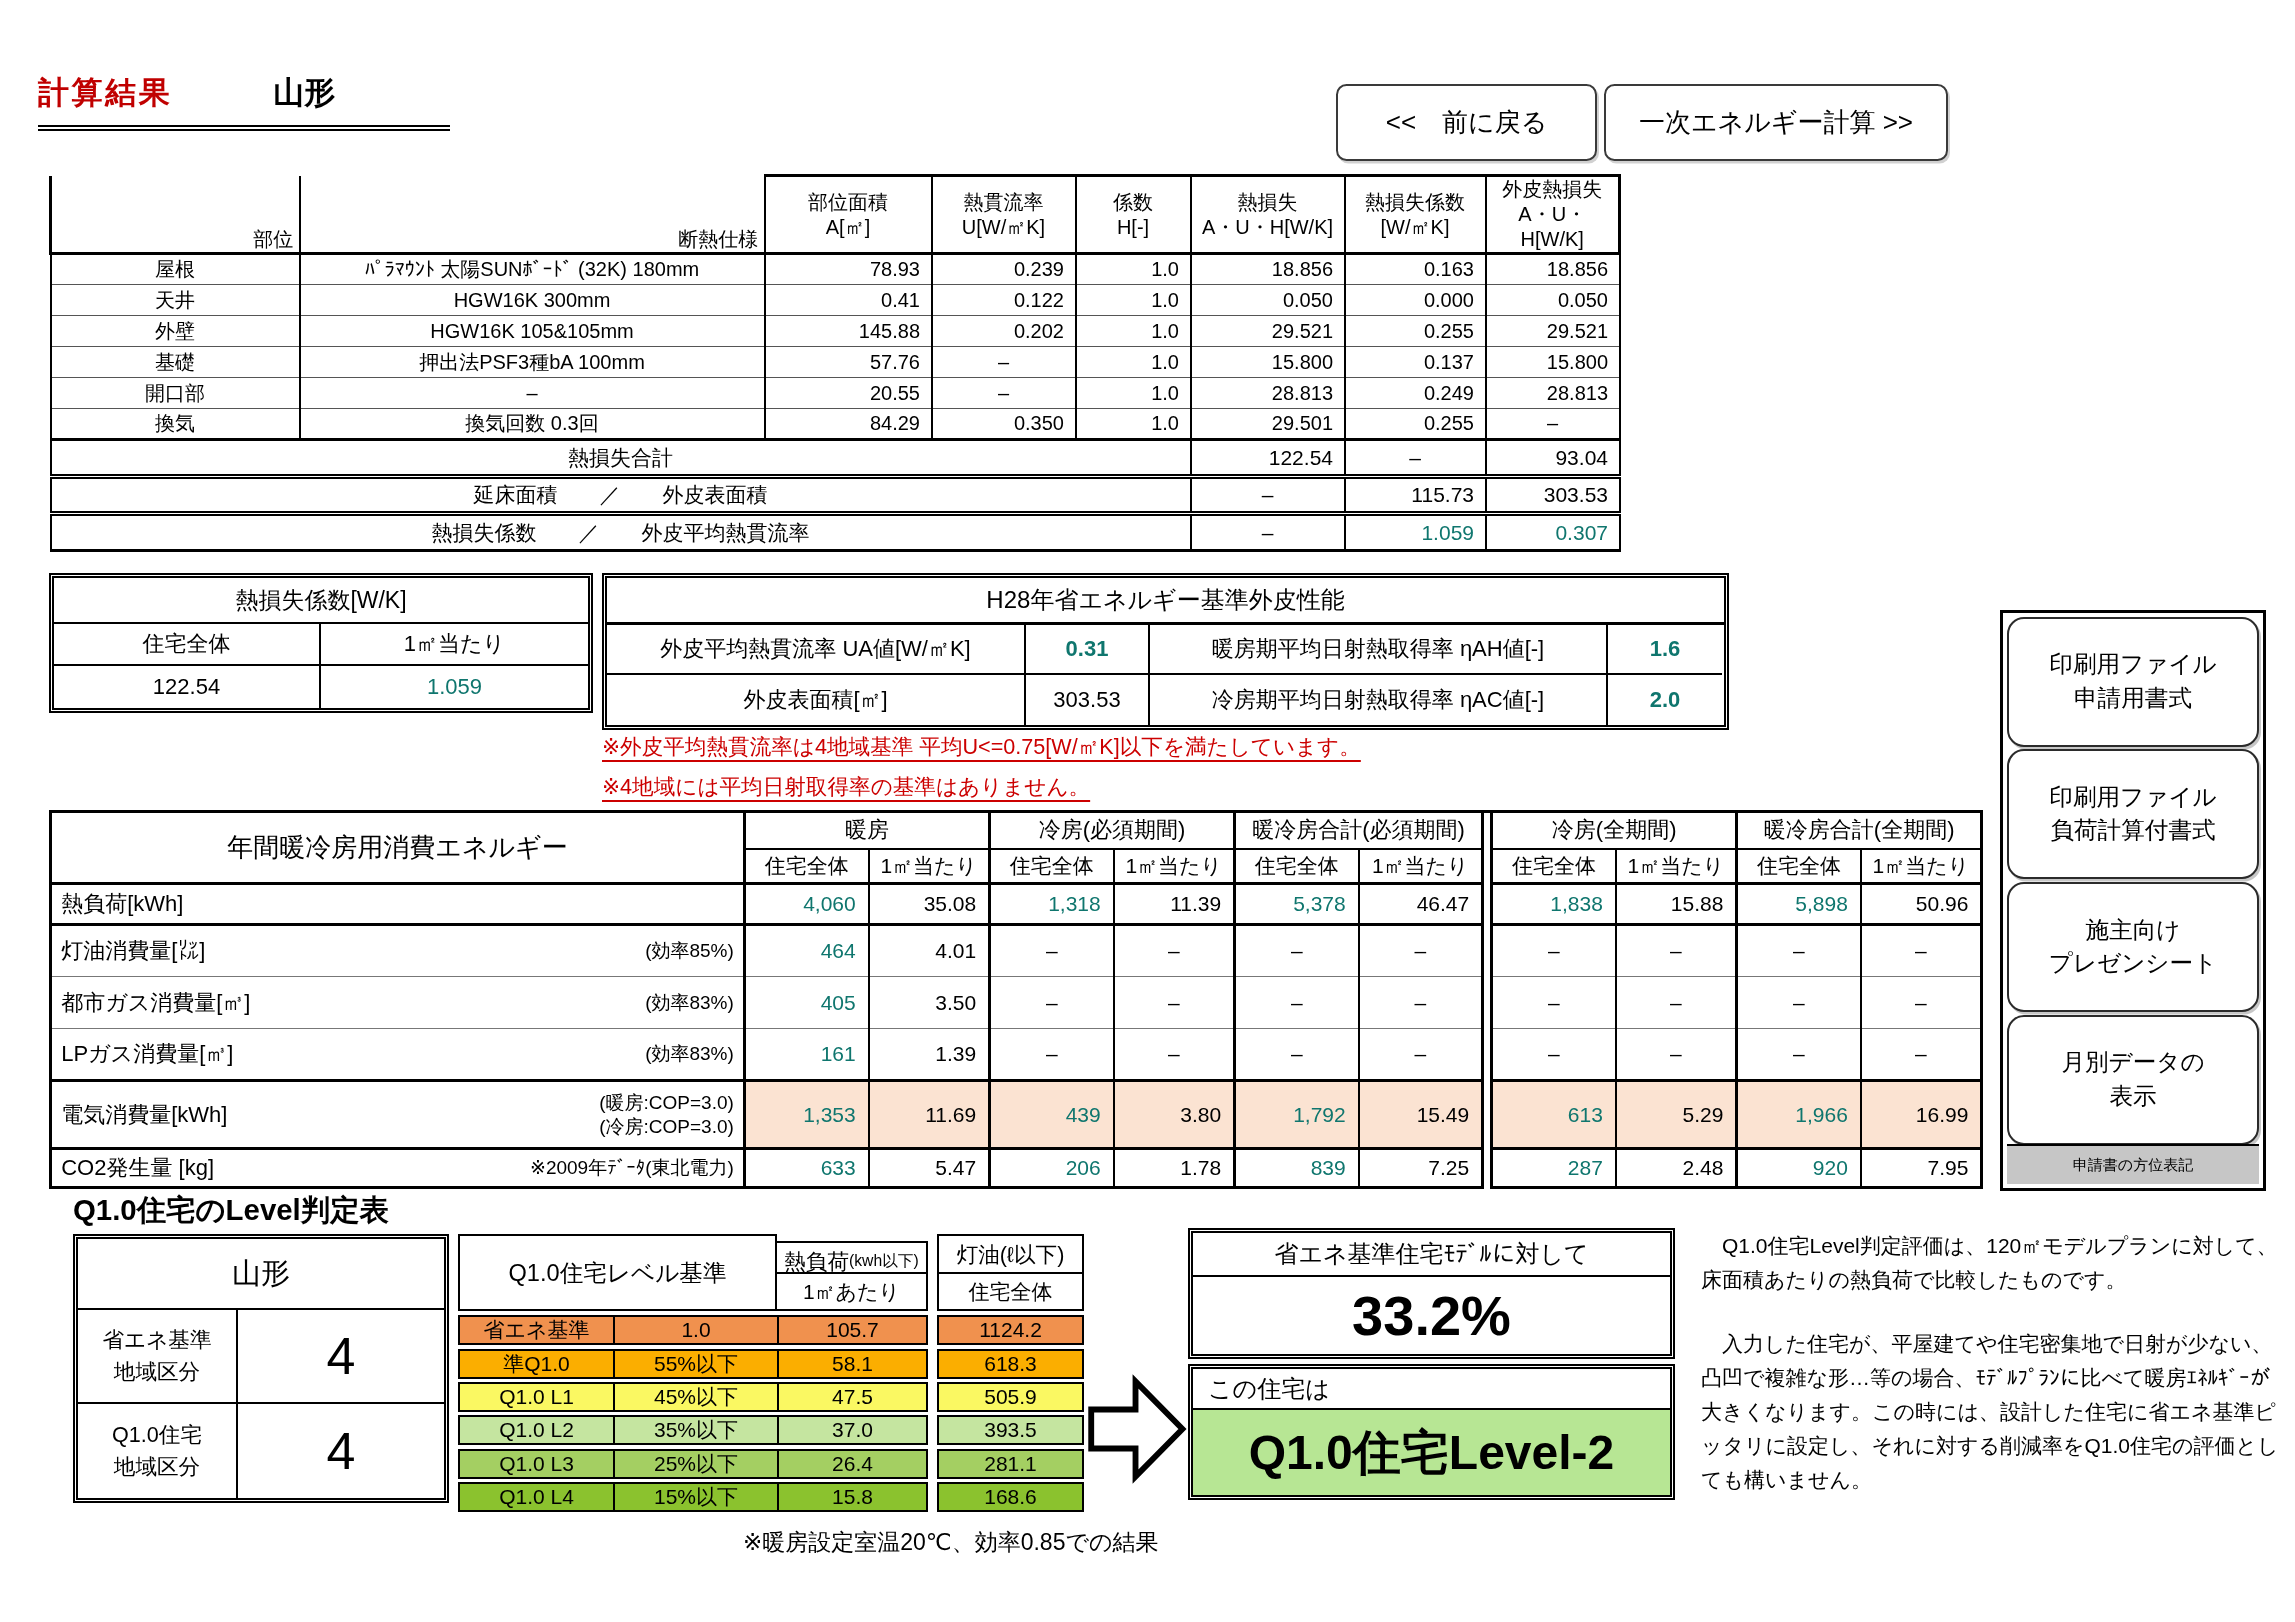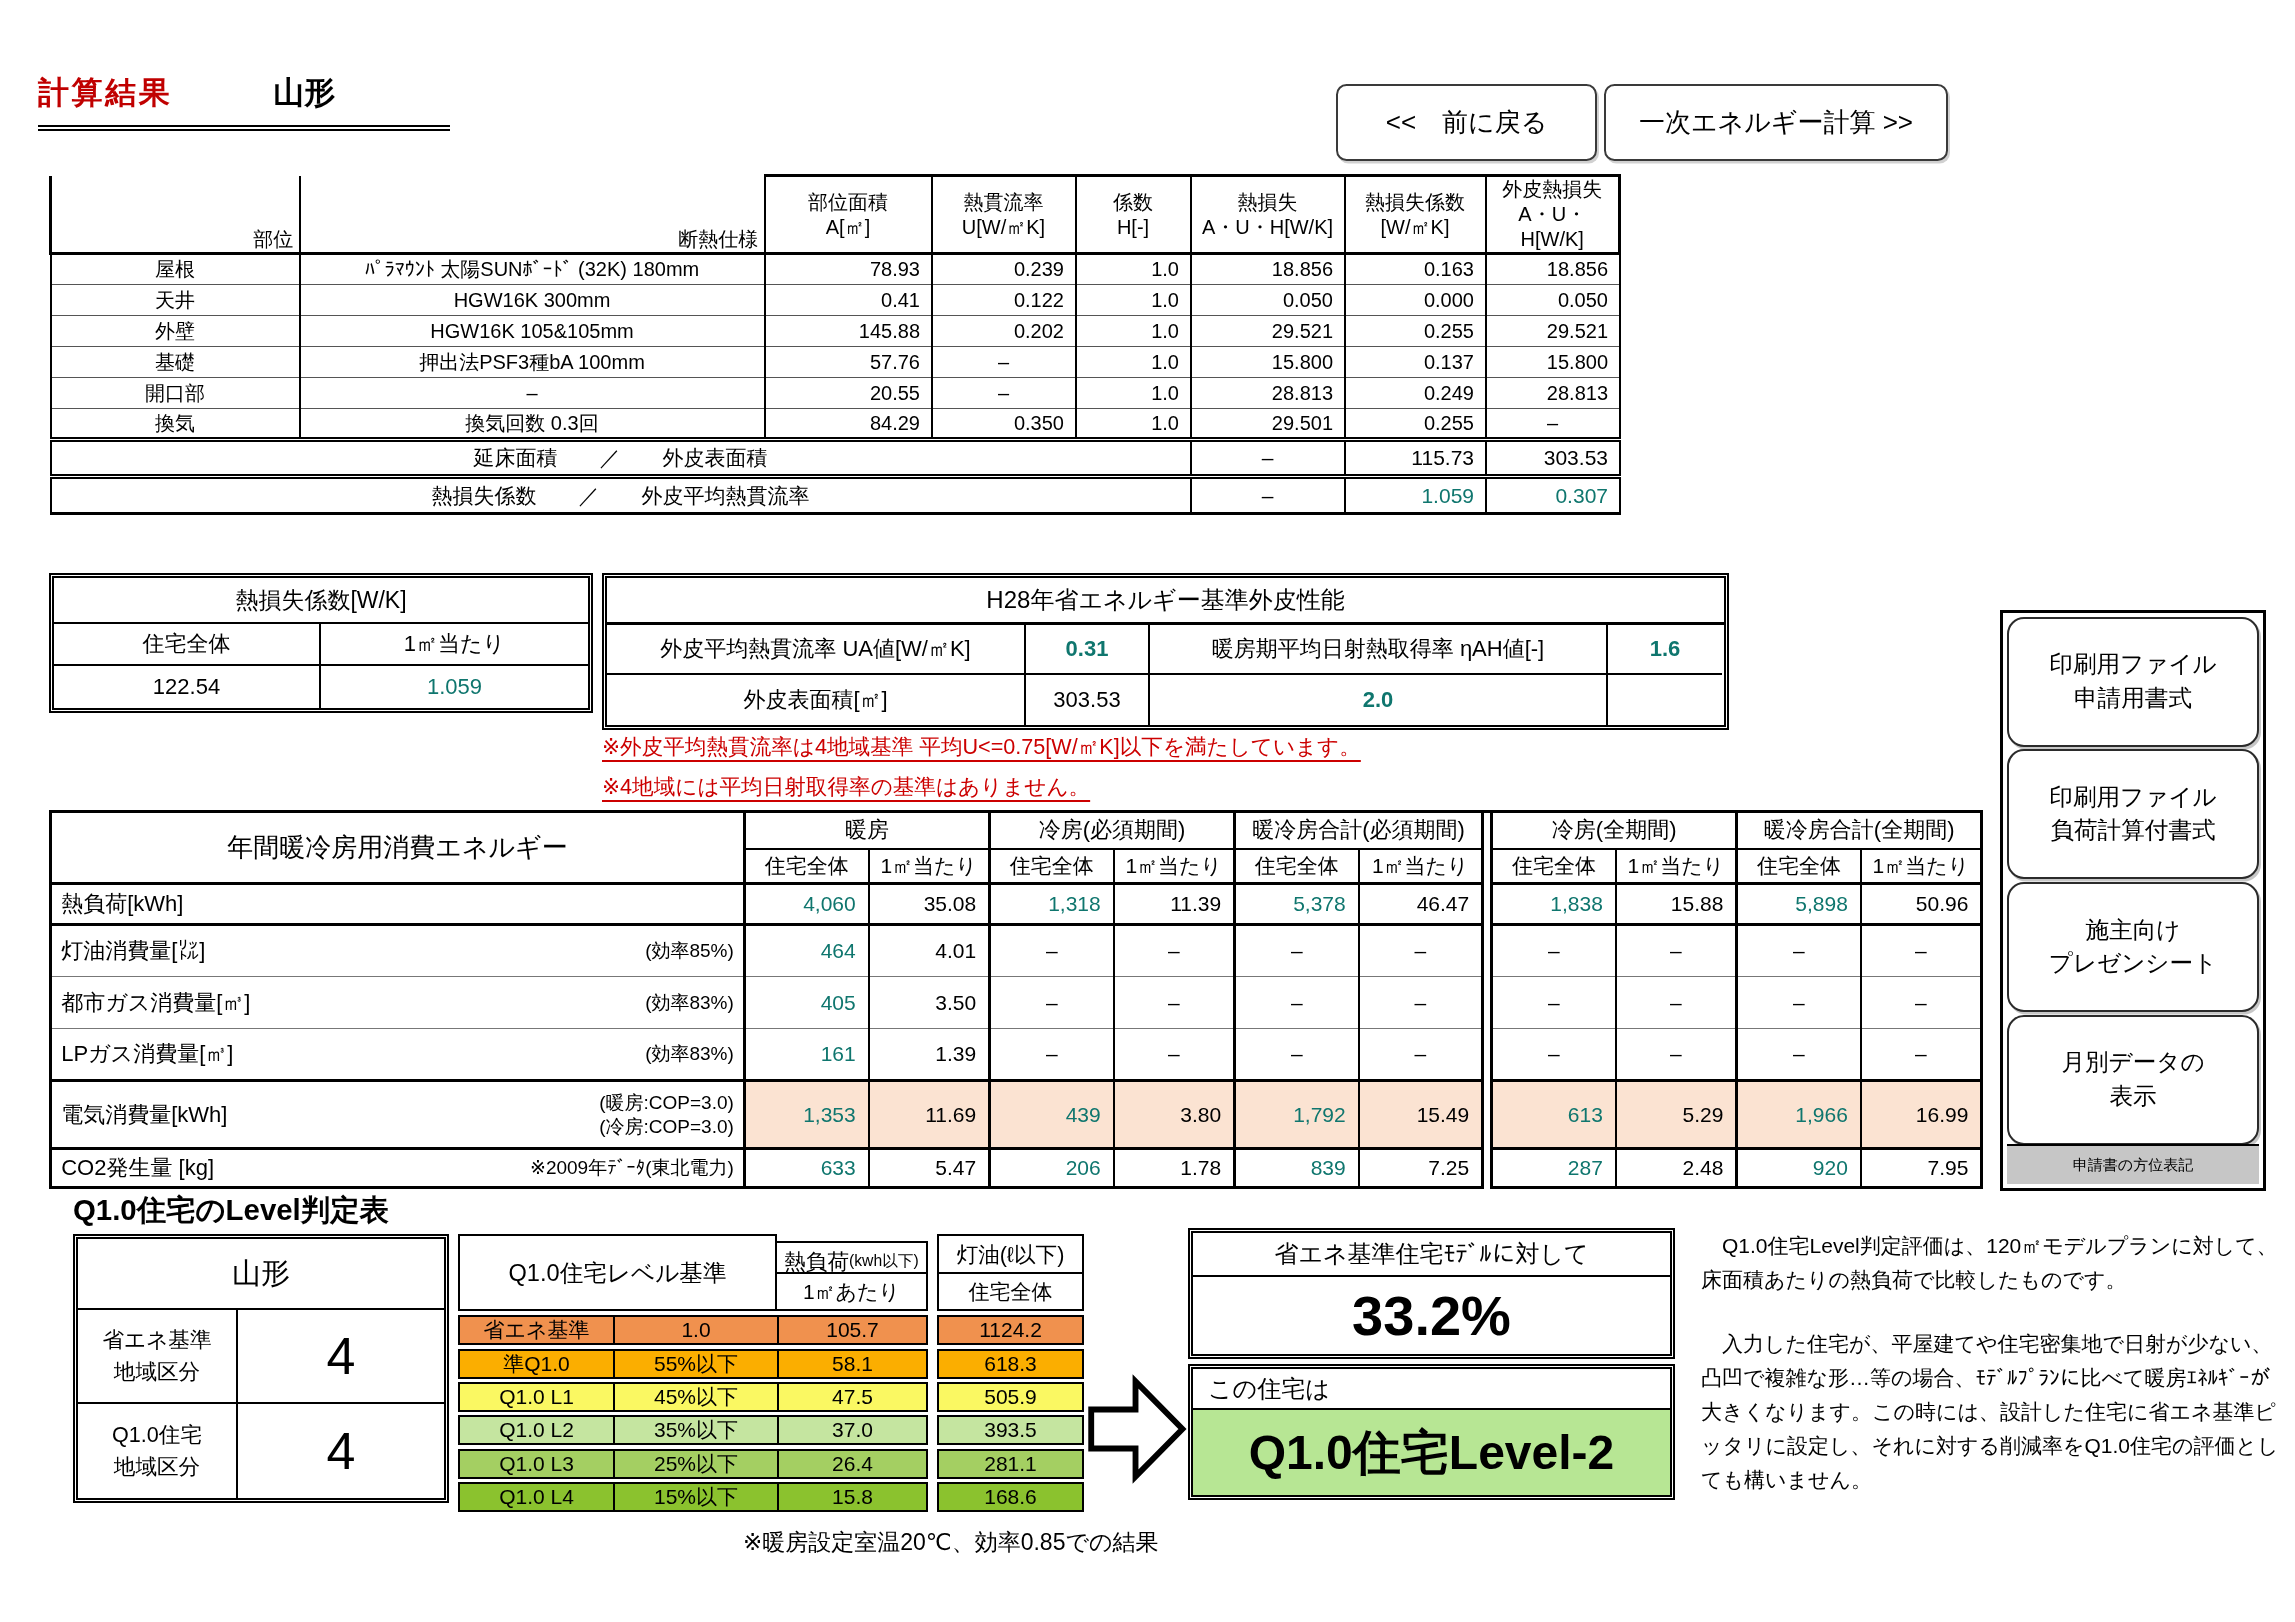--- a/index.html
+++ b/index.html
@@ -218,20 +218,26 @@
     <tr class="data">
       <td class="c">換気</td>
       <td class="c">換気回数 0.3回</td>
       <td class="n">84.29</td>
       <td class="n">0.350</td>
       <td class="n">1.0</td>
       <td class="n">29.501</td>
       <td class="n">0.255</td>
       <td class="d">–</td>
     </tr>
+    <tr class="sum sum1">
+      <td colspan="5" class="c">熱損失合計</td>
+      <td class="n">122.54</td>
+      <td class="d">–</td>
+      <td class="n">93.04</td>
+    </tr>
     <tr class="sum sum2">
       <td colspan="5" class="c">延床面積　　／　　外皮表面積</td>
       <td class="d">–</td>
       <td class="n">115.73</td>
       <td class="n">303.53</td>
     </tr>
     <tr class="sum sum2">
       <td colspan="5" class="c">熱損失係数　　／　　外皮平均熱貫流率</td>
       <td class="d">–</td>
       <td class="n red">1.059</td>
@@ -254,20 +260,21 @@
 
   <div class="dbox h28">
     <div class="hd">H28年省エネルギー基準外皮性能</div>
     <div class="grid">
       <div>外皮平均熱貫流率 UA値[W/㎡K]</div>
       <div class="red bigred">0.31</div>
       <div>暖房期平均日射熱取得率 ηAH値[-]</div>
       <div class="red bigred">1.6</div>
       <div>外皮表面積[㎡]</div>
       <div>303.53</div>
+      <div>冷房期平均日射熱取得率 ηAC値[-]</div>
       <div class="red bigred">2.0</div>
     </div>
   </div>
 
   <div class="note-red" style="top:732px">※外皮平均熱貫流率は4地域基準 平均U&lt;=0.75[W/㎡K]以下を満たしています。</div>
   <div class="note-red" style="top:772px">※4地域には平均日射取得率の基準はありません。</div>
 
   <table class="t3">
     <colgroup>
       <col style="width:694px">

